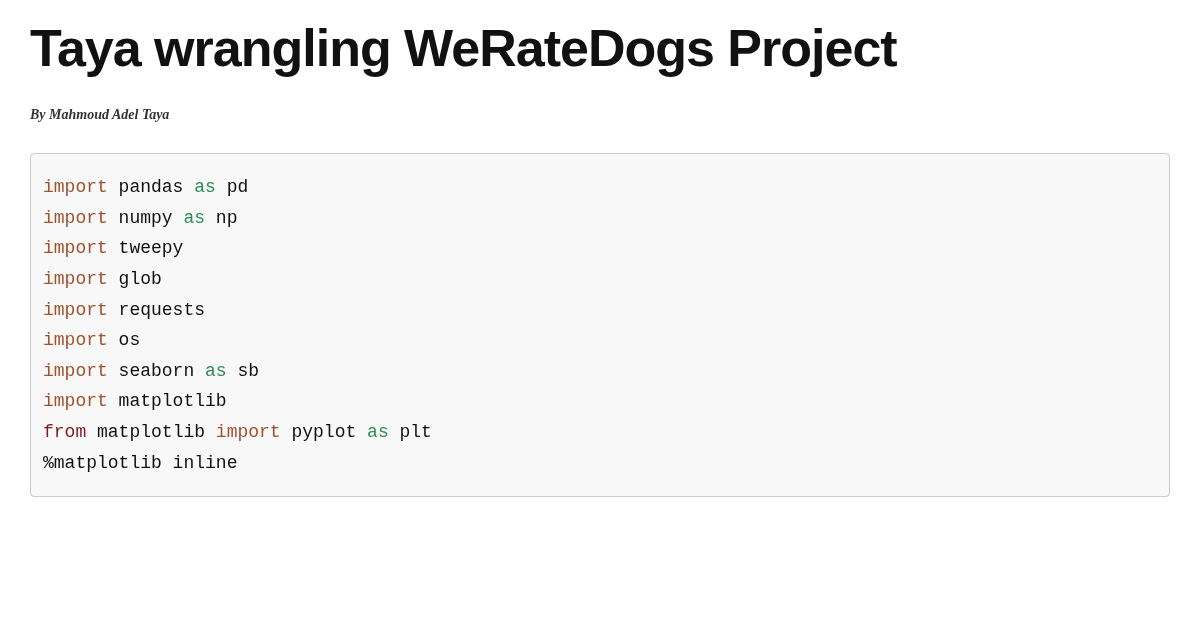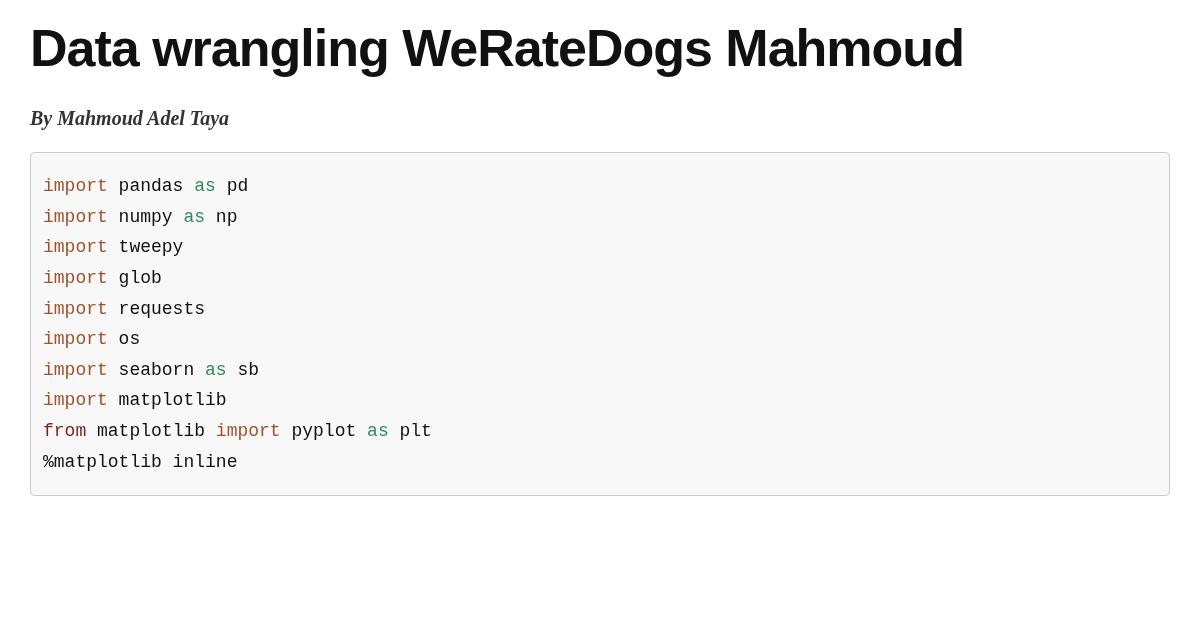--- a/index.html
+++ b/index.html
@@ -19,25 +19,25 @@
     .page-title {
       font-size: 52px;
       font-weight: 900;
       color: #111111;
       margin-bottom: 30px;
       line-height: 1.1;
       letter-spacing: -1px;
     }
 
     .author {
-      font-size: 20px;
+      font-size: 14px;
       font-style: italic;
       font-weight: bold;
       color: #333333;
-      margin-bottom: 22px;
+      margin-bottom: 30px;
       font-family: Georgia, serif;
     }
 
     .code-cell {
       border: 1px solid #cccccc;
       border-radius: 4px;
       background: #f8f8f8;
       padding: 18px 12px;
       overflow-x: auto;
     }
@@ -61,19 +61,19 @@
       color: #2e8b57;
     }
 
     .code-text {
       color: #111111;
     }
   </style>
 </head>
 <body>
 
-<h1 class="page-title">Data wrangling WeRateDogs Mahmoud</h1>
+<h1 class="page-title">Taya wrangling WeRateDogs Project</h1>
 
 <p class="author">By Mahmoud Adel Taya</p>
 
 <div class="code-cell">
   <div class="code-block" id="code-block-container"><div><span class="kw-import">import</span><span class="code-text"> pandas </span><span class="kw-as">as</span><span class="code-text"> pd</span></div><div><span class="kw-import">import</span><span class="code-text"> numpy </span><span class="kw-as">as</span><span class="code-text"> np</span></div><div><span class="kw-import">import</span><span class="code-text"> tweepy</span></div><div><span class="kw-import">import</span><span class="code-text"> glob</span></div><div><span class="kw-import">import</span><span class="code-text"> requests</span></div><div><span class="kw-import">import</span><span class="code-text"> os</span></div><div><span class="kw-import">import</span><span class="code-text"> seaborn </span><span class="kw-as">as</span><span class="code-text"> sb</span></div><div><span class="kw-import">import</span><span class="code-text"> matplotlib</span></div><div><span class="kw-from">from</span><span class="code-text"> matplotlib </span><span class="kw-import">import</span><span class="code-text"> pyplot </span><span class="kw-as">as</span><span class="code-text"> plt</span></div><div><span class="code-text">%matplotlib inline</span></div></div>
 </div>
 
 </body></html>

